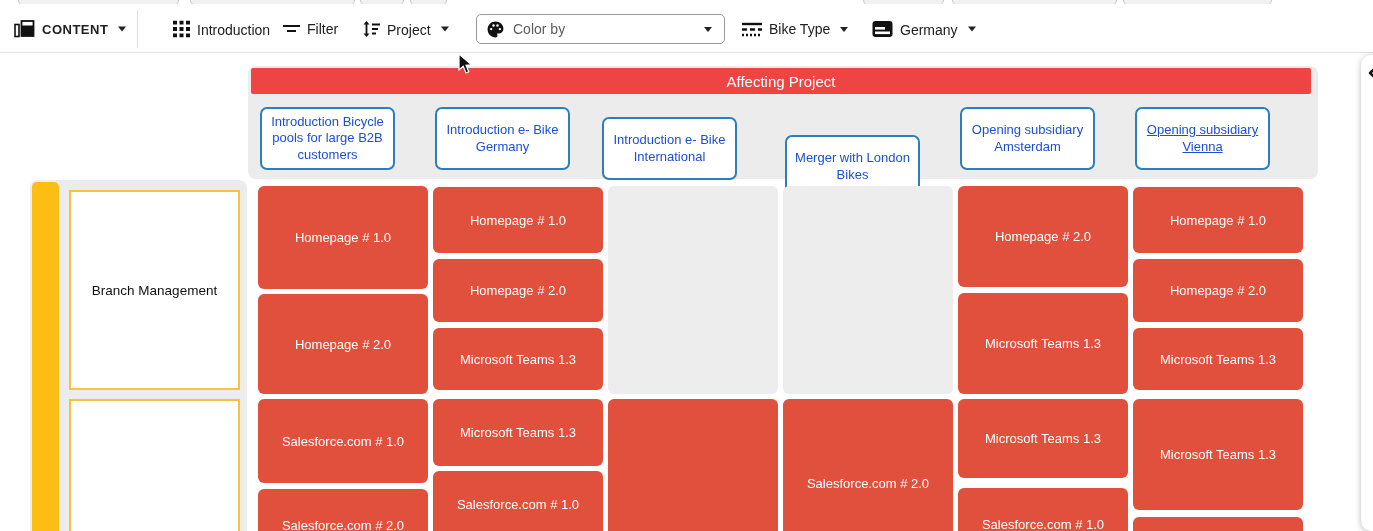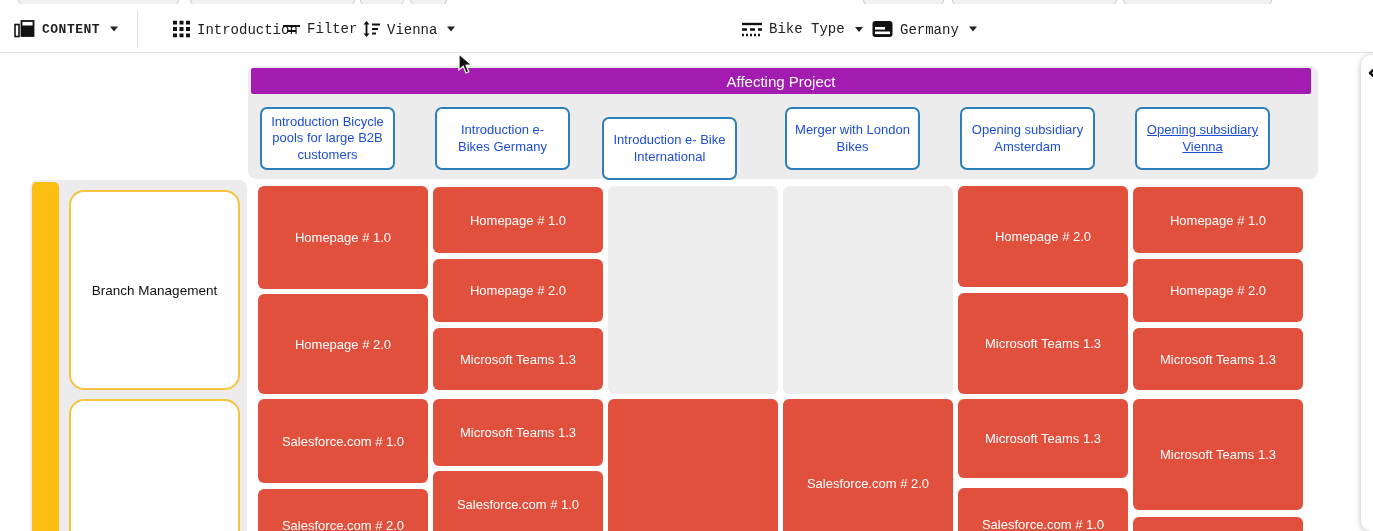--- a/index.html
+++ b/index.html
@@ -4,42 +4,42 @@
 <style>
   html,body{margin:0;padding:0;background:#fff;}
   .screen{position:relative;width:1373px;height:531px;background:#ffffff;overflow:hidden;
           font-family:"Liberation Sans",sans-serif;-webkit-font-smoothing:antialiased;}
 
   
   .pill{position:absolute;top:-9px;height:13px;border-radius:6px;background:#f1f1f1;border:1px solid #c9c9c9;}
 
   
   .toolbar{position:absolute;left:0;top:4px;width:1373px;height:49px;background:#fff;border-bottom:1px solid #e2e2e2;box-sizing:border-box;}
-  .tb-group{position:absolute;top:25px;transform:translateY(-50%);display:flex;align-items:center;gap:7px;color:#202020;font-size:14px;white-space:nowrap;font-family:Liberation Mono, monospace;}
+  .tb-group{position:absolute;top:25px;transform:translateY(-50%);display:flex;align-items:center;gap:7px;color:#202020;font-size:14px;white-space:nowrap;}
   .tb-label{color:#202020;}
   .tb-bold{font-weight:bold;font-size:13px;letter-spacing:.5px;}
   .caret{width:0;height:0;border-left:4.5px solid transparent;border-right:4.5px solid transparent;border-top:5.5px solid #222;margin-left:3px;}
   .tb-divider{position:absolute;left:137px;top:6px;width:1px;height:38px;background:#e0e0e0;}
   .selectbox{position:absolute;left:476px;top:10px;width:249px;height:30px;border:1px solid #9a9a9a;border-radius:5px;
              display:flex;align-items:center;gap:8px;padding:0 12px 0 9px;box-sizing:border-box;color:#5c5c5c;font-size:14px;}
   .selectbox .caret{margin-left:auto;}
   svg.ic{display:block;}
 
   
   .col-panel{position:absolute;left:248px;top:66px;width:1070px;height:113px;background:#ececec;border-radius:8px;}
-  .group-bar{position:absolute;left:251px;top:68px;width:1060px;height:26px;background:#a21caf;border-radius:2px;
+  .group-bar{position:absolute;left:251px;top:68px;width:1060px;height:26px;background:#ef4444;border-radius:2px;
              color:#fff;font-size:15px;display:flex;align-items:center;justify-content:center;}
   .col-header{position:absolute;top:107px;height:63px;width:135px;background:#fff;border:2px solid #2b7fba;border-radius:7px;
               box-sizing:border-box;display:flex;align-items:center;justify-content:center;text-align:center;
               font-size:13px;line-height:1.25;color:#1d4ed8;padding:2px 7px;}
 
   
   .row-panel{position:absolute;left:30px;top:180px;width:217px;height:351px;background:#ececec;border-radius:8px 8px 0 0;}
   .row-bar{position:absolute;left:32px;top:182px;width:27px;height:349px;background:#fdbe14;border-radius:5px 5px 0 0;}
-  .row-card{position:absolute;left:69px;width:171px;background:#fff;border:2px solid #f5c33e;border-radius:15px;
+  .row-card{position:absolute;left:69px;width:171px;background:#fff;border:2px solid #f5c33e;border-radius:0;
             box-sizing:border-box;display:flex;align-items:center;justify-content:center;text-align:center;
             font-size:13.5px;color:#101010;padding:4px 8px;}
 
   
   .cell{position:absolute;width:170px;background:#e0503d;border-radius:6px;color:#fff;box-sizing:border-box;
         display:flex;align-items:center;justify-content:center;text-align:center;font-size:13px;padding:2px 10px;}
   .cell.empty{background:#ededed;}
 
   
   .side-panel{position:absolute;left:1361px;top:55px;width:60px;height:476px;background:#fff;
@@ -108,24 +108,35 @@
           <line x1="3.5" y1="2" x2="3.5" y2="15"></line>
         </g>
         <path d="M0.5 4 L3.5 0.5 L6.5 4 Z" fill="#111"></path>
         <path d="M0.5 13 L3.5 16.5 L6.5 13 Z" fill="#111"></path>
         <g stroke="#111" stroke-width="2">
           <line x1="9" y1="4" x2="17" y2="4"></line>
           <line x1="9" y1="8.5" x2="15" y2="8.5"></line>
           <line x1="9" y1="13" x2="13" y2="13"></line>
         </g>
       </svg>
-      <span class="tb-label">Vienna</span>
-      <span class="caret"></span>
-    </div>
-
+      <span class="tb-label">Project</span>
+      <span class="caret"></span>
+    </div>
+
+    <div class="selectbox">
+      <svg class="ic" width="19" height="19" viewBox="0 0 24 24">
+        <path fill="#111" d="M12 2C6.49 2 2 6.49 2 12s4.49 10 10 10c1.38 0 2.5-1.12 2.5-2.5 0-.61-.23-1.2-.64-1.67-.08-.1-.13-.21-.13-.33 0-.28.22-.5.5-.5H16c3.31 0 6-2.69 6-6 0-4.96-4.49-9-10-9z"></path>
+        <circle cx="6.5" cy="11.5" r="1.5" fill="#fff"></circle>
+        <circle cx="9.5" cy="7" r="1.5" fill="#fff"></circle>
+        <circle cx="14.5" cy="7" r="1.5" fill="#fff"></circle>
+        <circle cx="17.5" cy="11.5" r="1.5" fill="#fff"></circle>
+      </svg>
+      <span>Color by</span>
+      <span class="caret"></span>
+    </div>
 
     <div class="tb-group" style="left:742px">
       <svg class="ic" width="20" height="15" viewBox="0 0 20 15">
         <line x1="0" y1="2" x2="20" y2="2" stroke="#111" stroke-width="2.4"></line>
         <line x1="0" y1="7.5" x2="20" y2="7.5" stroke="#111" stroke-width="2.4" stroke-dasharray="5 3"></line>
         <line x1="0" y1="13" x2="20" y2="13" stroke="#111" stroke-width="2.4" stroke-dasharray="2 2"></line>
       </svg>
       <span class="tb-label">Bike Type</span>
       <span class="caret"></span>
     </div>
@@ -143,26 +154,26 @@
 
   <div class="col-panel"></div>
   <div class="group-bar">
     <span>Affecting Project</span>
   </div>
   <div id="col-headers">
       <div class="col-header" style="left: 260px;">
         <span>Introduction Bicycle pools for large B2B customers</span>
       </div>
       <div class="col-header" style="left: 435px;">
-        <span>Introduction e- Bikes Germany</span>
+        <span>Introduction e- Bike Germany</span>
       </div>
       <div class="col-header" style="left: 602px; margin-top: 10px;">
         <span>Introduction e- Bike International</span>
       </div>
-      <div class="col-header" style="left: 785px;">
+      <div class="col-header" style="left: 785px; margin-top: 28px;">
         <span>Merger with London Bikes</span>
       </div>
       <div class="col-header" style="left: 960px;">
         <span>Opening subsidiary Amsterdam</span>
       </div>
       <div class="col-header" style="left: 1135px; text-decoration: underline;">
         <span>Opening subsidiary Vienna</span>
       </div>
     </div>
 

